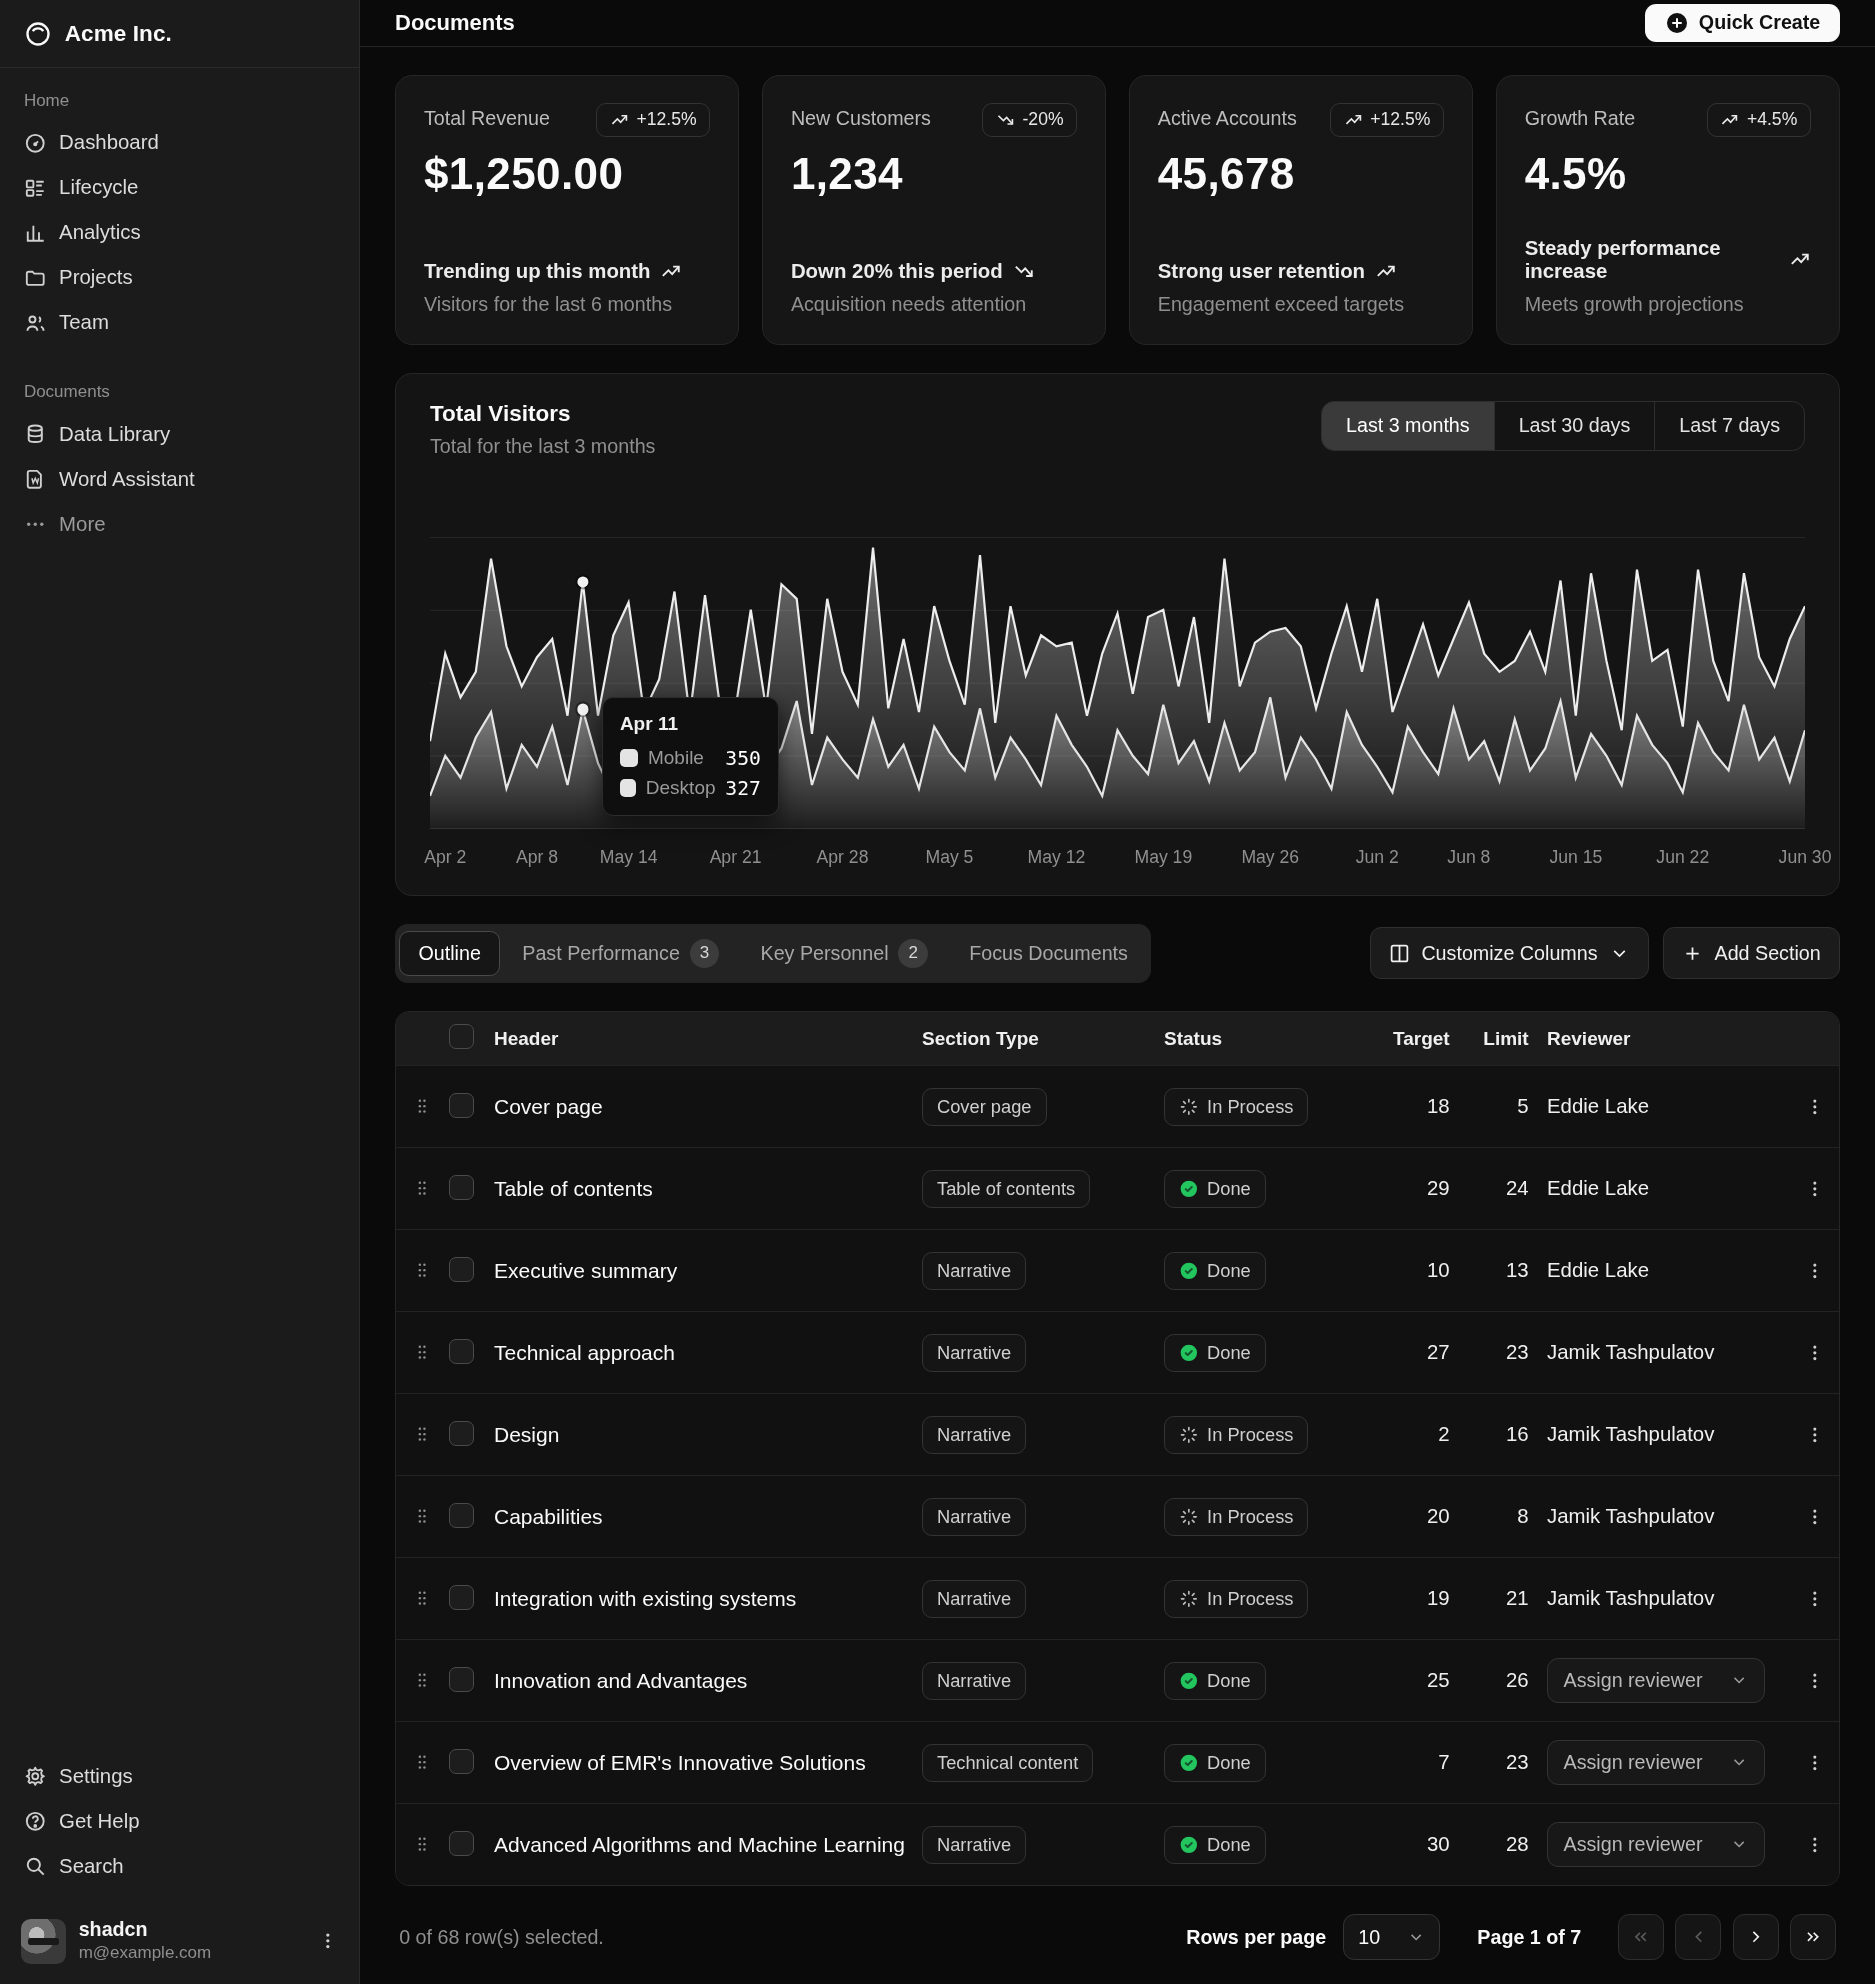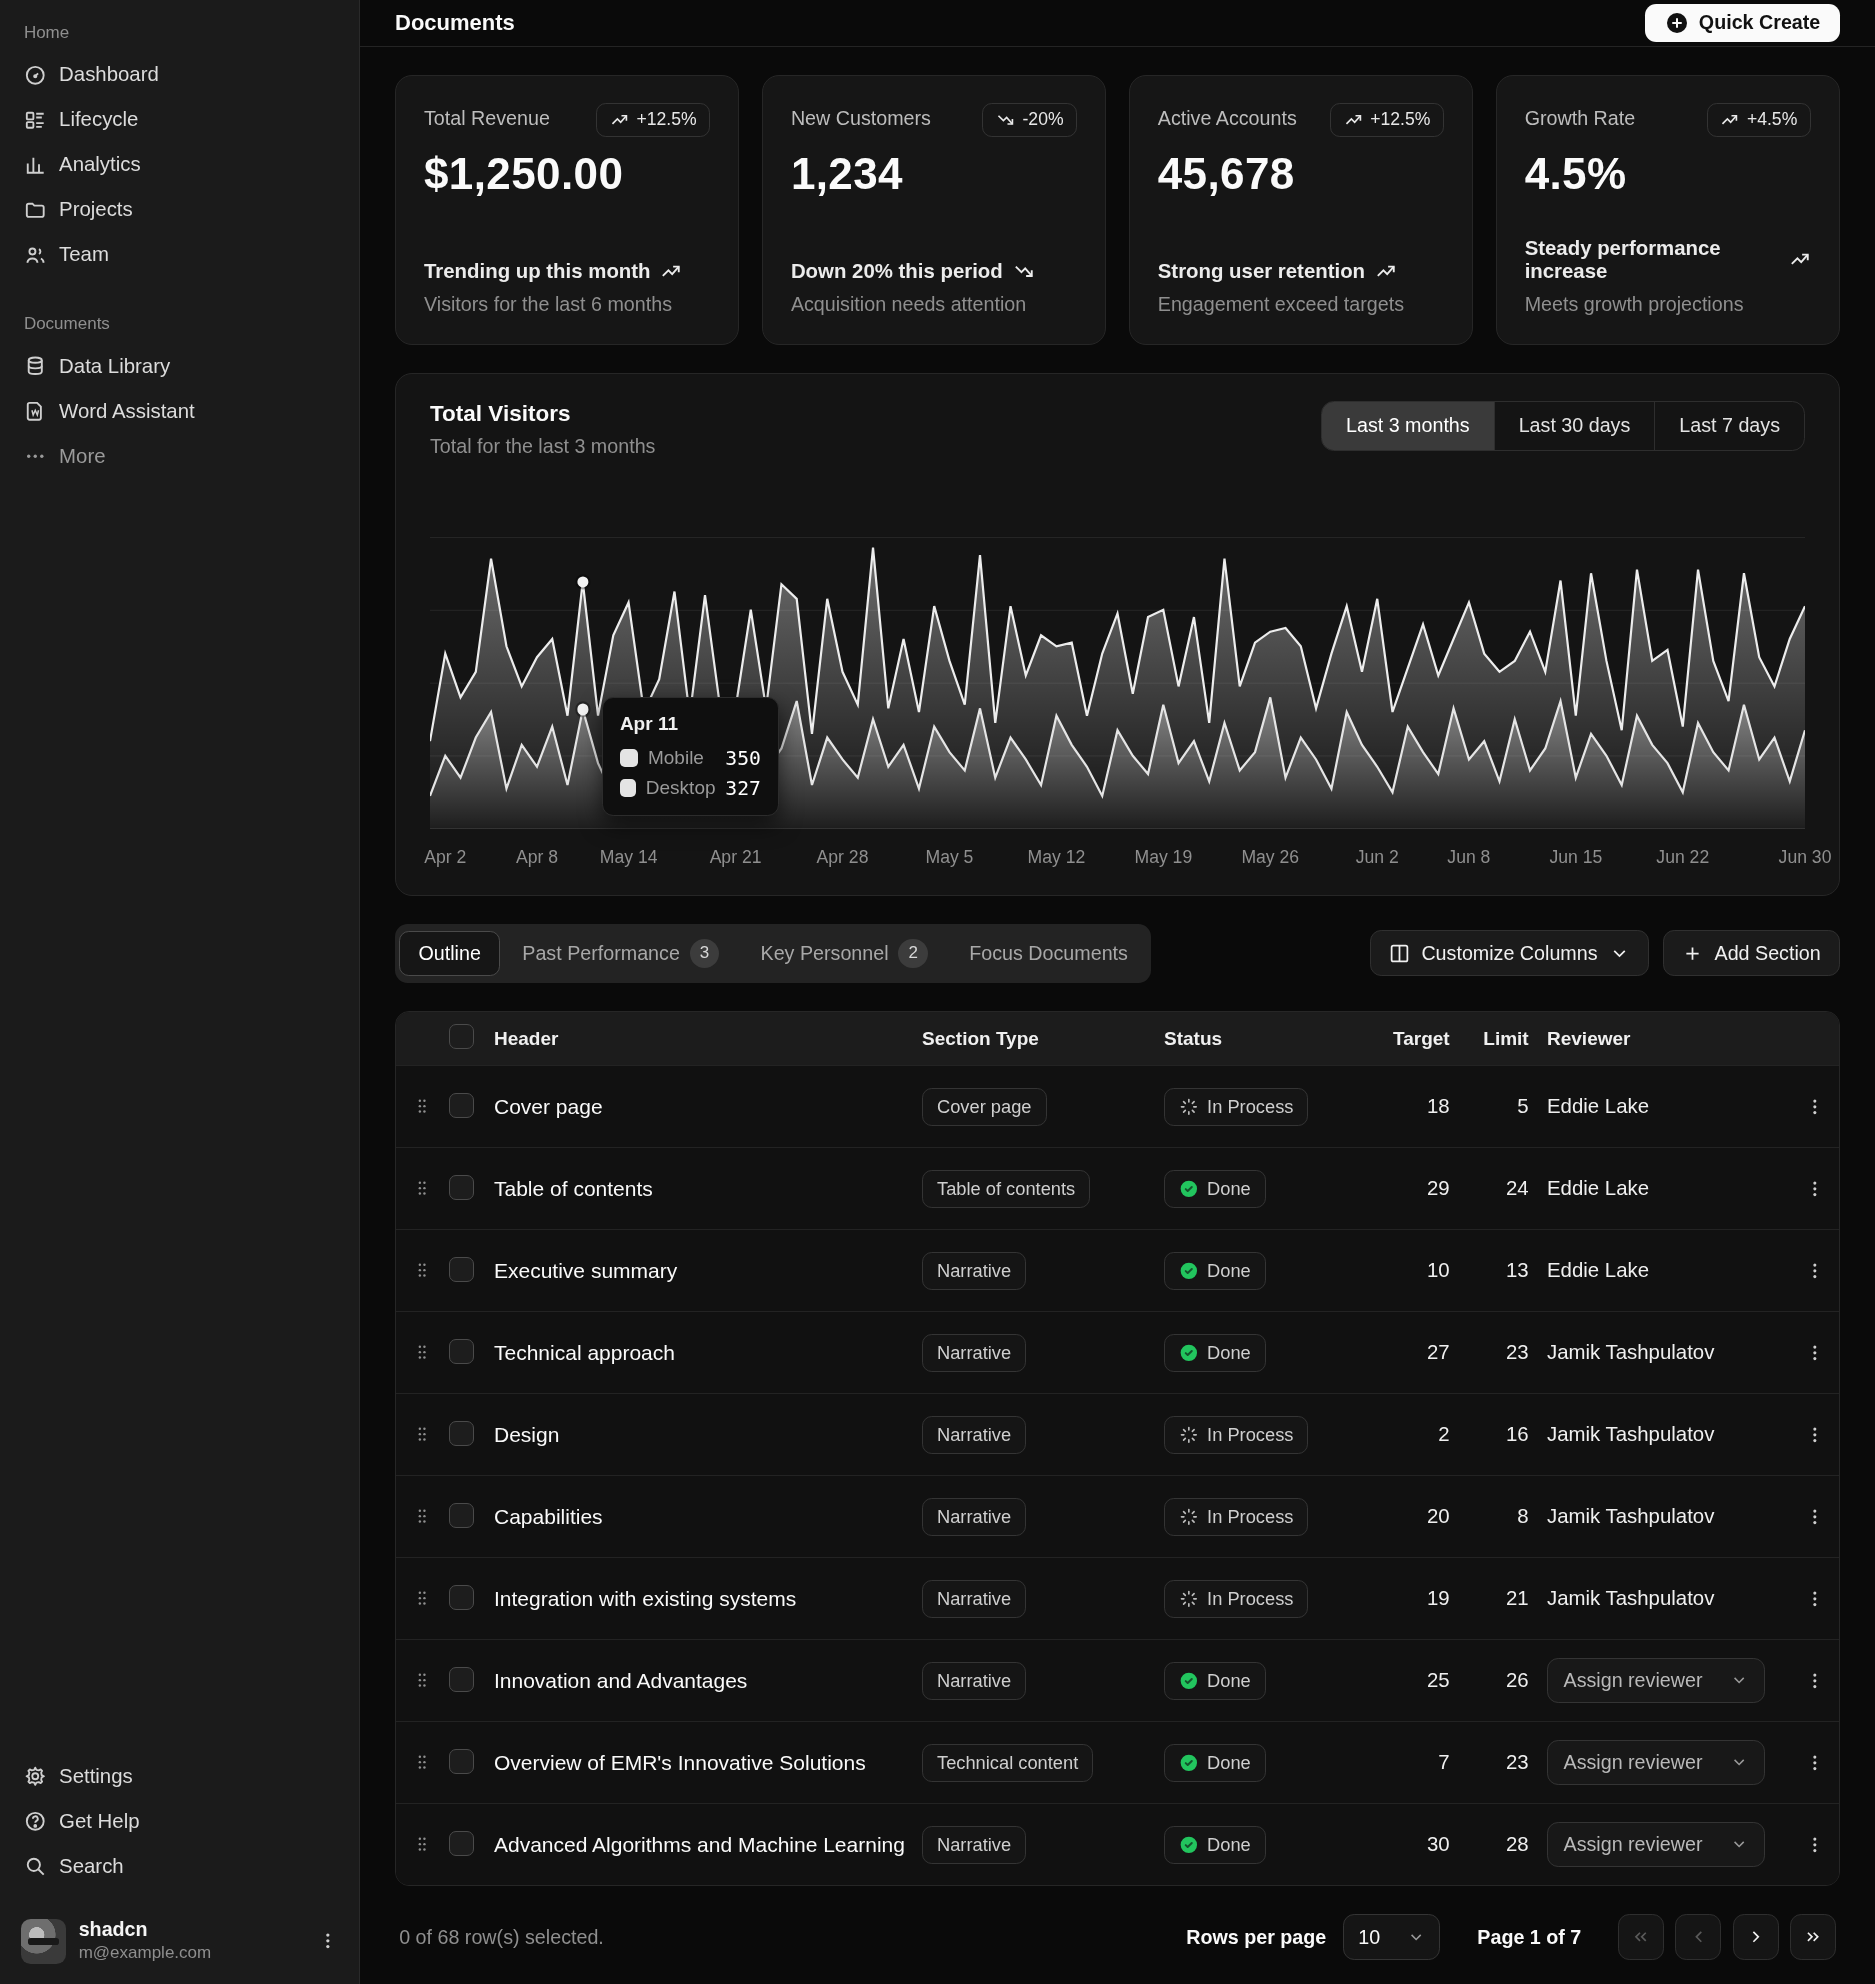--- a/index.html
+++ b/index.html
@@ -71,21 +71,21 @@
   .x-labels { position:relative; height:35px; margin-top:9.8px; }
   .x-tick { position:absolute; transform:translateX(-50%); font-size:17.6px; color:#8f8f8f; top:8.4px; white-space:nowrap; }
 
   
   .tabs-row { display:flex; justify-content:space-between; align-items:center; }
   .tablist { display:flex; align-items:center; background:#232323; border-radius:12.7px; padding:4.2px; gap:2.8px; }
   .tab { display:flex; align-items:center; gap:9.8px; font-size:19.7px; color:#a8a8a8; padding:9.8px 18.3px; border-radius:9.8px; background:transparent; border:0.7px solid transparent; cursor:pointer; font-family:inherit; }
   .tab.active { background:#161616; border-color:#4a4a4a; color:#fff; }
   .tab-badge { min-width:29.5px; height:29.5px; border-radius:14.8px; background:#3c3c3c; color:#d8d8d8; font-size:17px; display:flex; align-items:center; justify-content:center; padding:0 7px; }
   .tr-actions { display:flex; gap:14px; }
-  .ghost-btn { display:flex; align-items:center; gap:11.2px; background:#1b1b1b; border:0.7px solid #303030; color:#f0f0f0; border-radius:11.2px; height:46px; padding:0 18.3px; font-size:19.7px; font-weight:500; cursor:pointer; font-family:inherit; }
+  .ghost-btn { display:flex; align-items:center; gap:11.2px; background:#1b1b1b; border:0.7px solid #303030; color:#f0f0f0; border-radius:11.2px; height:52px; padding:0 18.3px; font-size:19.7px; font-weight:500; cursor:pointer; font-family:inherit; }
   .ghost-btn svg { width:21px; height:21px; }
 
   
   .table-card { border:0.7px solid #262626; border-radius:14px; overflow:hidden; background:#111; }
   .t-grid { display:grid; grid-template-columns:53px 45px 1fr 242px 218px 86px 79px 243px 49px; align-items:center; }
   .t-head { background:#1c1c1c; height:53px; font-size:19px; font-weight:600; color:#f0f0f0; }
   .t-row { height:82px; border-top:0.7px solid #232323; background:#111; }
   .cell { padding-right:8.4px; }
   .c-right { text-align:right; padding-right:18.3px; font-size:20.4px; color:#f0f0f0; }
   .t-head .c-right { font-size:19px; }
@@ -112,20 +112,29 @@
   .pg-btn { width:46px; height:46px; border-radius:11.2px; border:0.7px solid #2e2e2e; background:#151515; color:#f0f0f0; display:flex; align-items:center; justify-content:center; cursor:pointer; }
   .pg-btn.disabled { color:#5a5a5a; }
   .pg-btn svg { width:19.7px; height:19.7px; }
 </style>
 </head>
 <body>
 
 <div class="app">
 
   <aside class="sidebar">
+    <div class="sb-header">
+      <span class="sb-logo">
+        <svg viewBox="0 0 24 24" fill="none" stroke="currentColor" stroke-width="2">
+            <circle cx="12" cy="12" r="9"></circle>
+            <path d="M7.5 9.5a5.5 5.5 0 0 1 9 0"></path>
+          </svg>
+      </span>
+      <span class="sb-brand">Acme Inc.</span>
+    </div>
     <nav class="sb-nav" id="sbNav">
         <div class="sb-group">
           <span class="sb-group-label">Home</span>
           <button class="nav-item">
             <span class="ni-icon">
               <svg viewBox="0 0 24 24" fill="none" stroke="currentColor" stroke-width="2">
                 <circle cx="12" cy="12" r="9"></circle>
                 <path d="M12 13l3-3"></path>
                 <circle cx="12" cy="13" r="1.2" fill="currentColor"></circle>
               </svg>

